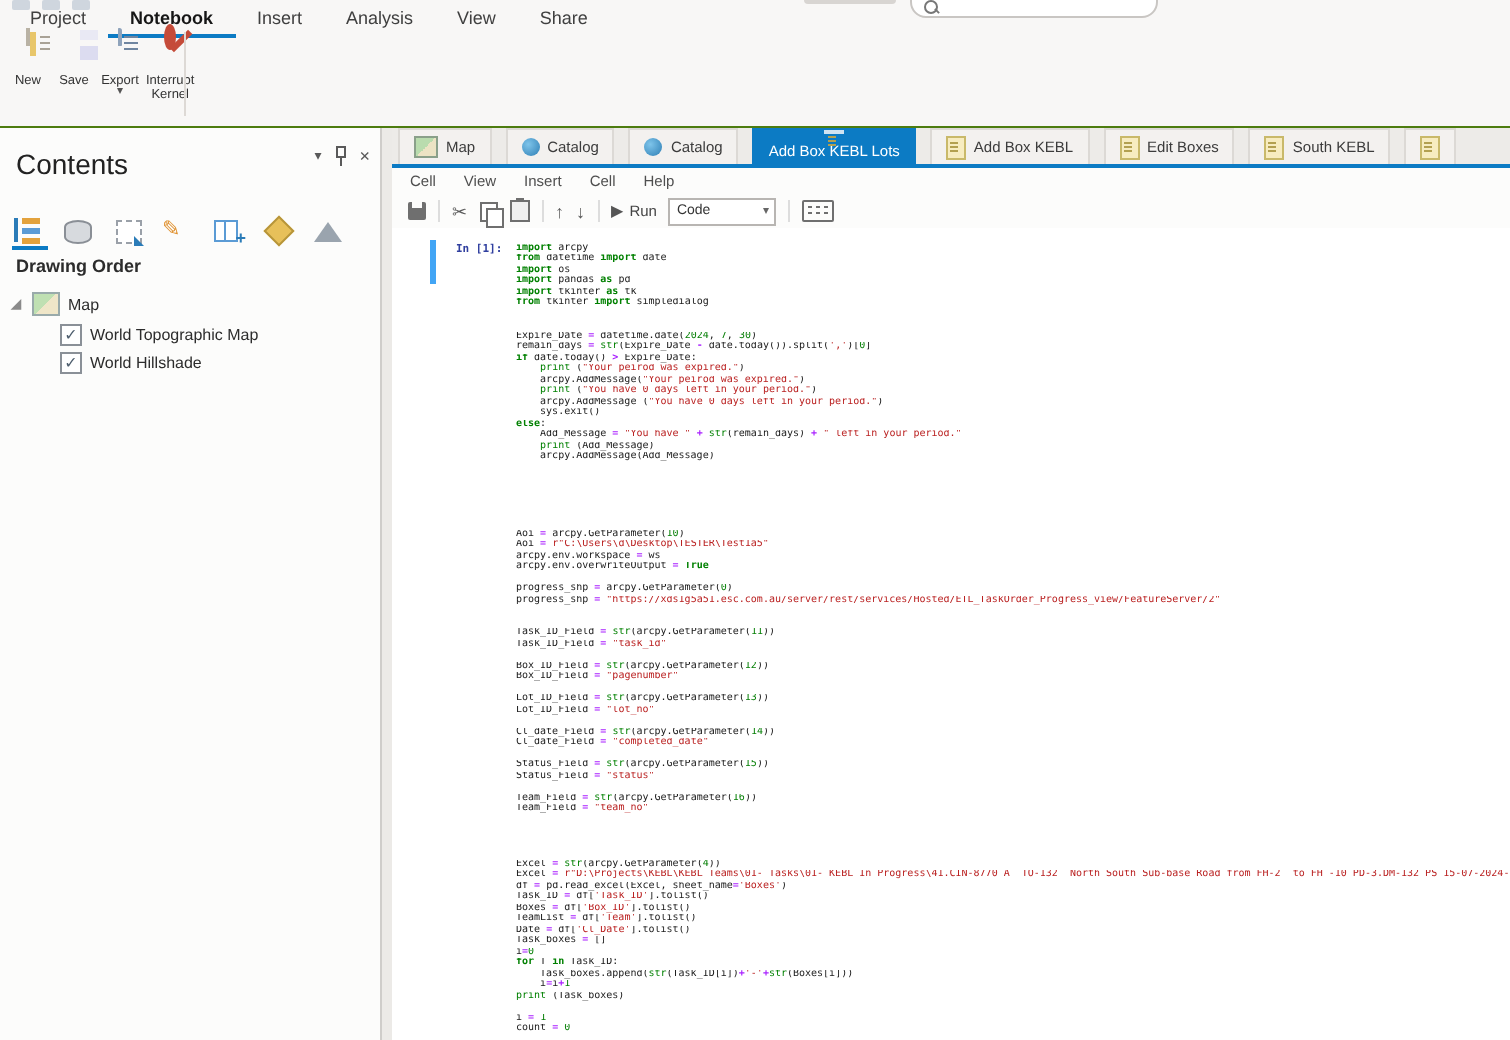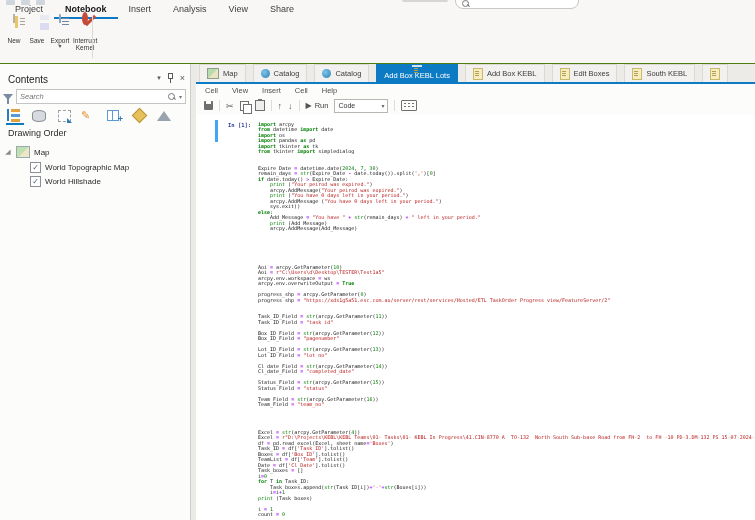--- a/index.html
+++ b/index.html
@@ -34,21 +34,21 @@
   .i-export:before{content:"";position:absolute;left:2px;top:3px;width:7px;height:1px;background:#6f85a0;box-shadow:0 3px 0 #6f85a0,0 6px 0 #6f85a0;}
   
   .i-stop{width:16px;height:16px;margin:1px auto;border:3px solid #c54b39;border-radius:50%;position:relative;box-sizing:border-box;}
   .i-stop:before{content:"";position:absolute;left:-1px;top:4px;width:13px;height:3px;background:#c54b39;transform:rotate(-45deg);}
   .caret{font-size:6px;color:#555;line-height:5px;}
   .group-sep{position:absolute;left:92px;top:16px;width:1px;height:42px;background:#ddd9d5;}
   .group-label{position:absolute;left:0;top:53px;width:92px;text-align:center;font-size:6.5px;color:#6a6a6a;}
 
   
   .contents{position:absolute;left:0;top:64px;width:190px;bottom:0;background:#fcfcfb;border-right:1px solid #cfcdca;}
-  .panel-title{position:absolute;left:8px;top:10px;font-size:10px;color:#222;}
+  .panel-title{position:absolute;left:8px;top:10px;font-size:14px;color:#222;}
   .panel-icons{position:absolute;right:5px;top:9px;display:flex;gap:6px;align-items:center;color:#5a5a5a;font-size:8px;}
   .pin{display:inline-block;width:7px;height:10px;position:relative;}
   .pin:before{content:"";position:absolute;left:1px;top:0;width:5px;height:6px;border:1px solid #5a5a5a;box-sizing:border-box;}
   .pin:after{content:"";position:absolute;left:3px;top:6px;width:1px;height:4px;background:#5a5a5a;}
   .search-row{position:absolute;left:3px;top:25px;right:4px;height:15px;display:flex;align-items:center;gap:3px;}
   .funnel{width:0;height:0;border-left:5px solid transparent;border-right:5px solid transparent;border-top:6px solid #7a8aa0;position:relative;}
   .funnel:after{content:"";position:absolute;left:-1px;top:-2px;width:2px;height:6px;background:#7a8aa0;}
   .searchbox{flex:1;height:13px;border:1px solid #c6c3c0;background:#fff;display:flex;align-items:center;padding:0 3px;gap:3px;}
   .searchbox input{flex:1;border:none;outline:none;font-size:7.5px;color:#888;font-style:italic;background:transparent;padding:0;font-family:inherit;}
   .mag{position:relative;display:inline-block;width:8px;height:8px;}
@@ -63,21 +63,21 @@
   .ic-order:after{content:"";position:absolute;left:5px;top:1px;width:9px;height:3px;background:#e3a23c;box-shadow:0 5px 0 #5b9bd5,0 10px 0 #e3a23c;}
   .ic-cyl{border:1px solid #8a8f96;border-radius:50%/30%;width:12px;height:10px;top:2px;left:1px;background:#d7dade;}
   .ic-sel{border:1px dashed #9aa0a8;width:11px;height:10px;top:2px;left:2px;background:#fff;}
   .ic-sel:after{content:"";position:absolute;right:-2px;bottom:-2px;width:0;height:0;border-left:5px solid transparent;border-top:5px solid #2b7cb8;transform:rotate(180deg);}
   .ic-pencil{font-size:11px;color:#e0912f;line-height:14px;}
   .ic-grid{border:1px solid #5b9bd5;width:10px;height:9px;top:2px;left:1px;background:linear-gradient(#fff,#fff);}
   .ic-grid:before{content:"";position:absolute;left:4px;top:0;width:1px;height:9px;background:#5b9bd5;}
   .ic-grid:after{content:"+";position:absolute;right:-5px;bottom:-4px;color:#2b7cb8;font-size:9px;font-weight:bold;}
   .ic-tag{width:9px;height:9px;background:#e7c05a;border:1px solid #b7953a;transform:rotate(45deg);top:2px;left:3px;position:absolute;}
   .ic-terrain{width:0;height:0;border-left:7px solid transparent;border-right:7px solid transparent;border-bottom:10px solid #9aa4ae;top:3px;position:absolute;left:1px;}
-  .dorder-head{position:absolute;left:8px;top:64px;font-size:9px;font-weight:normal;color:#2c2c2c;}
+  .dorder-head{position:absolute;left:8px;top:64px;font-size:9px;font-weight:bold;color:#2c2c2c;}
   .tree-row{position:absolute;left:0;display:flex;align-items:center;gap:4px;font-size:8px;color:#2c2c2c;height:12px;}
   .tw-arrow{color:#8a8a8a;font-size:7px;width:8px;text-align:center;}
   .map-thumb{width:12px;height:10px;border:1px solid #9aa;background:linear-gradient(135deg,#bfe0b2 50%,#efe6c8 50%);}
   .cbx{width:9px;height:9px;border:1px solid #8a9097;background:#fff;font-size:8px;line-height:9px;text-align:center;color:#4d5d6d;display:inline-block;}
 
   
   .gutter{position:absolute;left:191px;top:64px;width:5px;bottom:0;background:#eceae7;}
   .pane{position:absolute;left:196px;top:64px;right:0;bottom:0;background:#fff;}
   .docbar{position:absolute;left:0;top:0;right:0;height:18px;background:#edebe8;display:flex;align-items:stretch;gap:7px;padding-left:3px;}
   .dtab{display:flex;align-items:center;gap:4px;padding:0 7px;font-size:7.5px;color:#3c3c3c;background:#f3f1ef;border:1px solid #dcd9d5;border-bottom:none;white-space:nowrap;}
@@ -166,28 +166,20 @@
     <div class="group-sep"></div>
   </div>
 
   <div class="contents">
     <div class="panel-title">Contents</div>
     <div class="panel-icons">
       <span style="font-size:7px;">▾</span>
       <span class="pin"></span>
       <span style="font-size:9px;">×</span>
     </div>
-    <div class="search-row">
-      <span class="funnel"></span>
-      <div class="searchbox">
-        <input placeholder="Search" style="">
-        <span class="mag"></span>
-        <span class="sb-caret">▾</span>
-      </div>
-    </div>
     <div class="ct-toolbar">
       <span class="ct-ic ic-order"></span>
       <span class="ct-ic">
           <span class="ic-cyl ct-ic" style="position:absolute;"></span>
         </span>
       <span class="ct-ic">
           <span class="ic-sel ct-ic" style="position:absolute;"></span>
         </span>
       <span class="ct-ic ic-pencil">✎</span>
       <span class="ct-ic">

